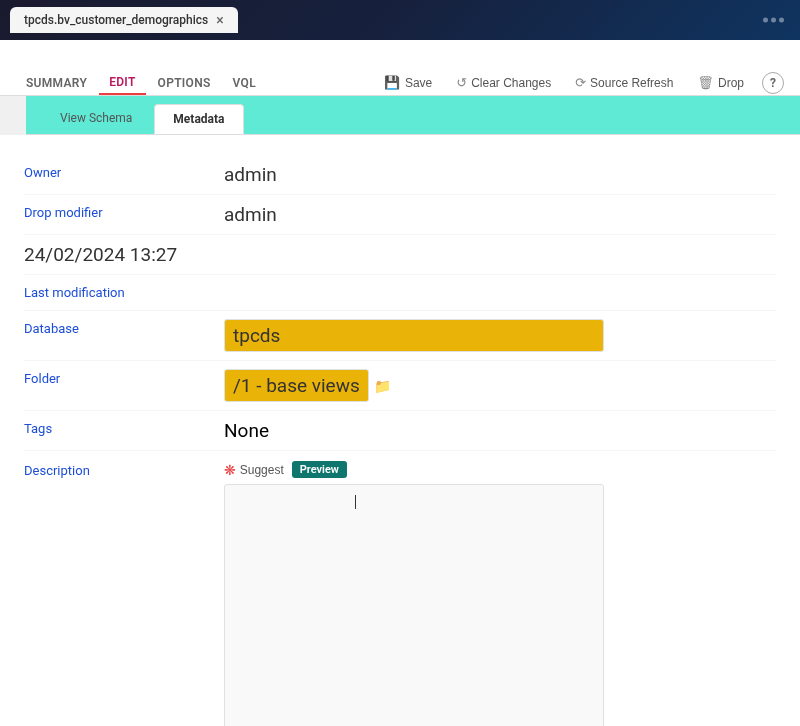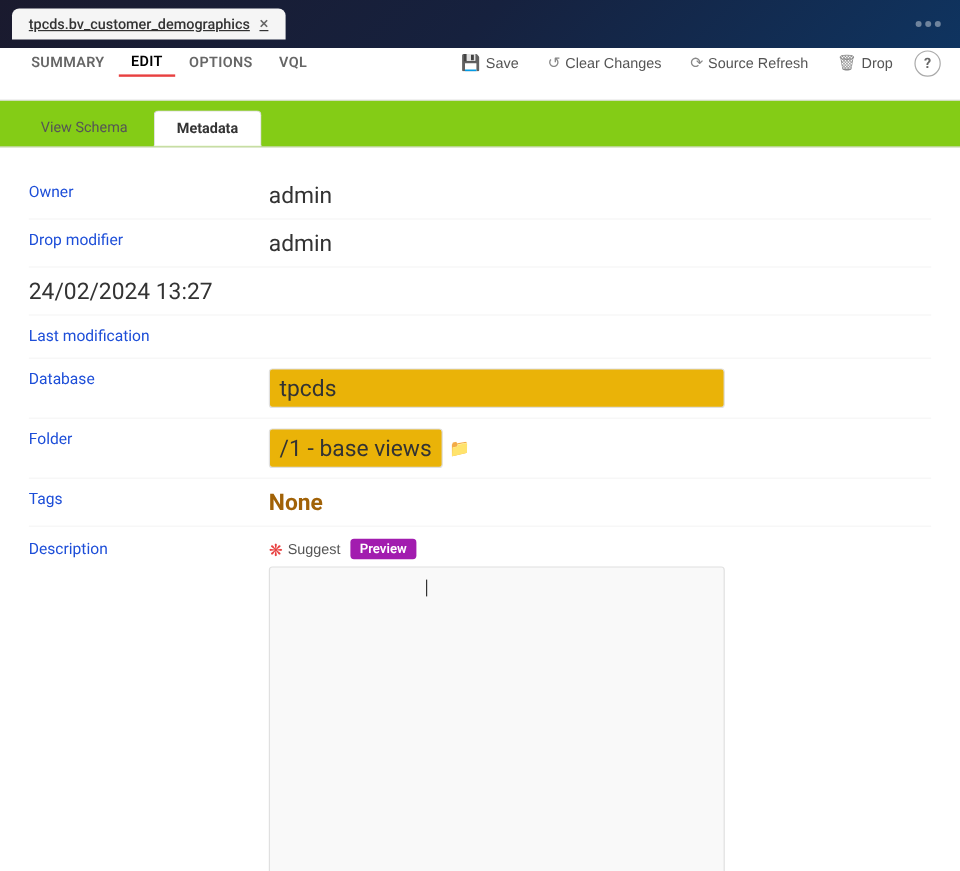--- a/index.html
+++ b/index.html
@@ -23,21 +23,20 @@
     .tab {
       background: #f5f5f5;
       border-radius: 6px 6px 0 0;
       padding: 6px 14px;
       display: flex;
       align-items: center;
       gap: 8px;
       font-size: 12px;
       font-weight: 500;
       color: #333;
-      text-decoration: underline;
     }
 
     .tab-close {
       font-size: 14px;
       color: #666;
       cursor: pointer;
       line-height: 1;
     }
 
     .dot-menu {
@@ -55,43 +54,43 @@
       background: rgba(255,255,255,0.4);
       border-radius: 50%;
     }
 
     
     .nav-bar {
       background: #fff;
       border-bottom: 1px solid #ddd;
       padding: 0 16px;
       display: flex;
-      align-items: flex-start;
-      height: 44px;
+      align-items: flex-end;
+      height: 56px;
       gap: 0;
     }
 
     .nav-tabs {
       display: flex;
       align-items: center;
       gap: 2px;
       flex: 1;
     }
 
     .nav-tab {
       padding: 4px 10px;
       font-size: 12px;
       font-weight: 600;
       color: #666;
       cursor: pointer;
       letter-spacing: 0.3px;
     }
 
     .nav-tab.active {
-      color: #000000;
+      color: #be185d;
       border-bottom: 2px solid #e84040;
     }
 
     .nav-actions {
       display: flex;
       align-items: center;
       gap: 4px;
     }
 
     .action-btn {
@@ -124,25 +123,26 @@
       justify-content: center;
       font-size: 12px;
       font-weight: bold;
       color: #666;
       cursor: pointer;
       margin-left: 4px;
     }
 
     
     .content-tabs {
-      background: #84cc16;
+      background: #5eead4;
       padding: 8px 16px 0 16px;
       display: flex;
       gap: 4px;
       border-bottom: 1px solid #ddd;
+      margin-left: 26px;
     }
 
     .content-tab {
       padding: 7px 18px;
       font-size: 12px;
       color: #555;
       cursor: pointer;
       border-radius: 4px 4px 0 0;
       background: transparent;
     }
@@ -191,23 +191,22 @@
 
     .metadata-value.input-style {
       background: #eab308;
       border: 1px solid #e0e0e0;
       border-radius: 3px;
       padding: 4px 8px;
       max-width: 380px;
     }
 
     .tags-none {
-      color: #a16207;
+      color: #000000;
       font-style: normal;
-      font-weight: bold;
     }
 
     
     .description-header {
       display: flex;
       align-items: center;
       gap: 8px;
       margin-bottom: 6px;
     }
 
@@ -221,21 +220,21 @@
       background: none;
       border: none;
     }
 
     .suggest-icon {
       color: #e84040;
       font-size: 14px;
     }
 
     .preview-badge {
-      background: #a21caf;
+      background: #0f766e;
       color: white;
       font-size: 11px;
       font-weight: 600;
       padding: 2px 8px;
       border-radius: 3px;
     }
 
     .description-editor {
       width: 380px;
       height: 290px;

